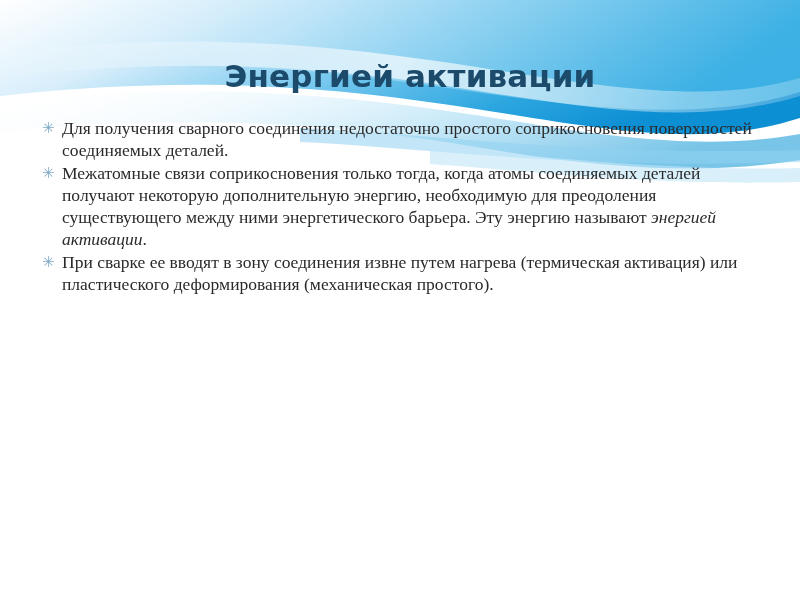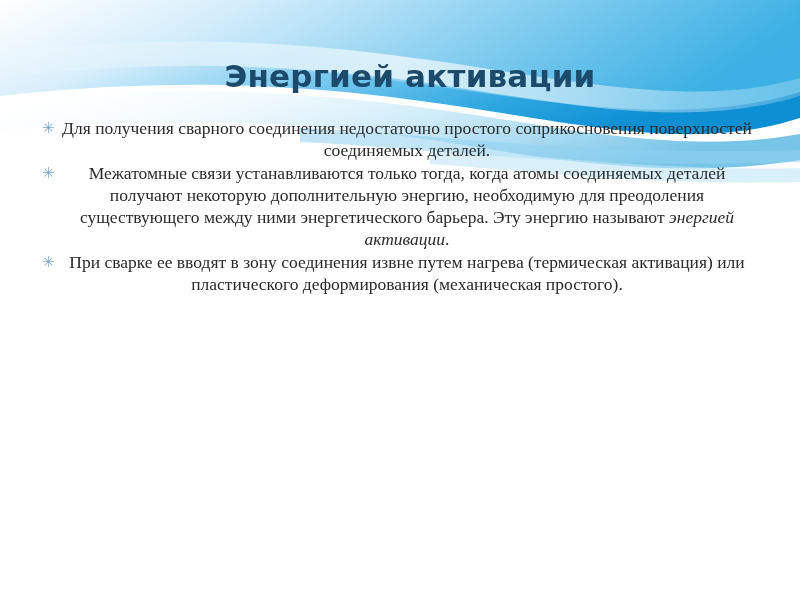--- a/index.html
+++ b/index.html
@@ -70,21 +70,20 @@
     position: absolute;
     left: 2px;
     top: 1px;
     color: #7ea8c4;
     font-family: "DejaVu Sans", sans-serif;
     font-size: 15px;
     line-height: 1.3;
   }
   .para-text {
     display: block;
-    text-align: center;
   }
   .italic {
     font-style: italic;
   }
 </style>
 </head>
 <body>
 
 <div class="slide">
 
@@ -130,21 +129,21 @@
     <ul class="bullets">
       <li>
         <span class="marker">✳</span>
         <span class="para-text">
           <span>Для получения сварного соединения недостаточно простого соприкосновения поверхностей соединяемых деталей.</span>
         </span>
       </li>
       <li>
         <span class="marker">✳</span>
         <span class="para-text">
-          <span>Межатомные связи устанавливаются только тогда, когда атомы соединяемых деталей получают некоторую дополнительную энергию, необходимую для преодоления существующего между ними энергетического барьера. Эту энергию называют </span><span class="italic">энергией активации</span><span>.</span>
+          <span>Межатомные связи соприкосновения только тогда, когда атомы соединяемых деталей получают некоторую дополнительную энергию, необходимую для преодоления существующего между ними энергетического барьера. Эту энергию называют </span><span class="italic">энергией активации</span><span>.</span>
         </span>
       </li>
       <li>
         <span class="marker">✳</span>
         <span class="para-text">
           <span>При сварке ее вводят в зону соединения извне путем нагрева (термическая активация) или пластического деформирования (механическая простого).</span>
         </span>
       </li>
     </ul>
   </div>

